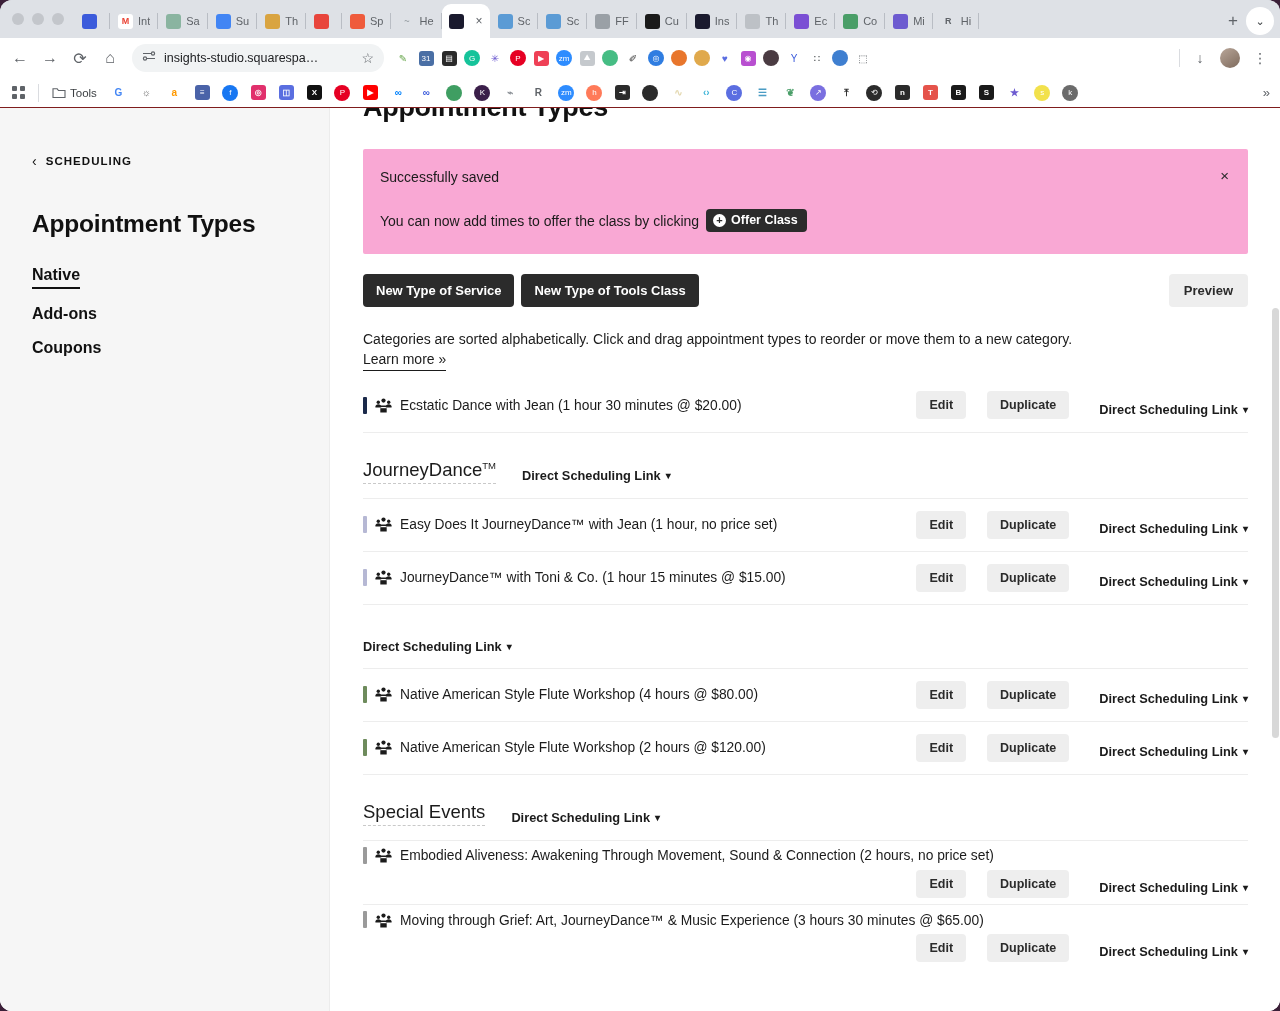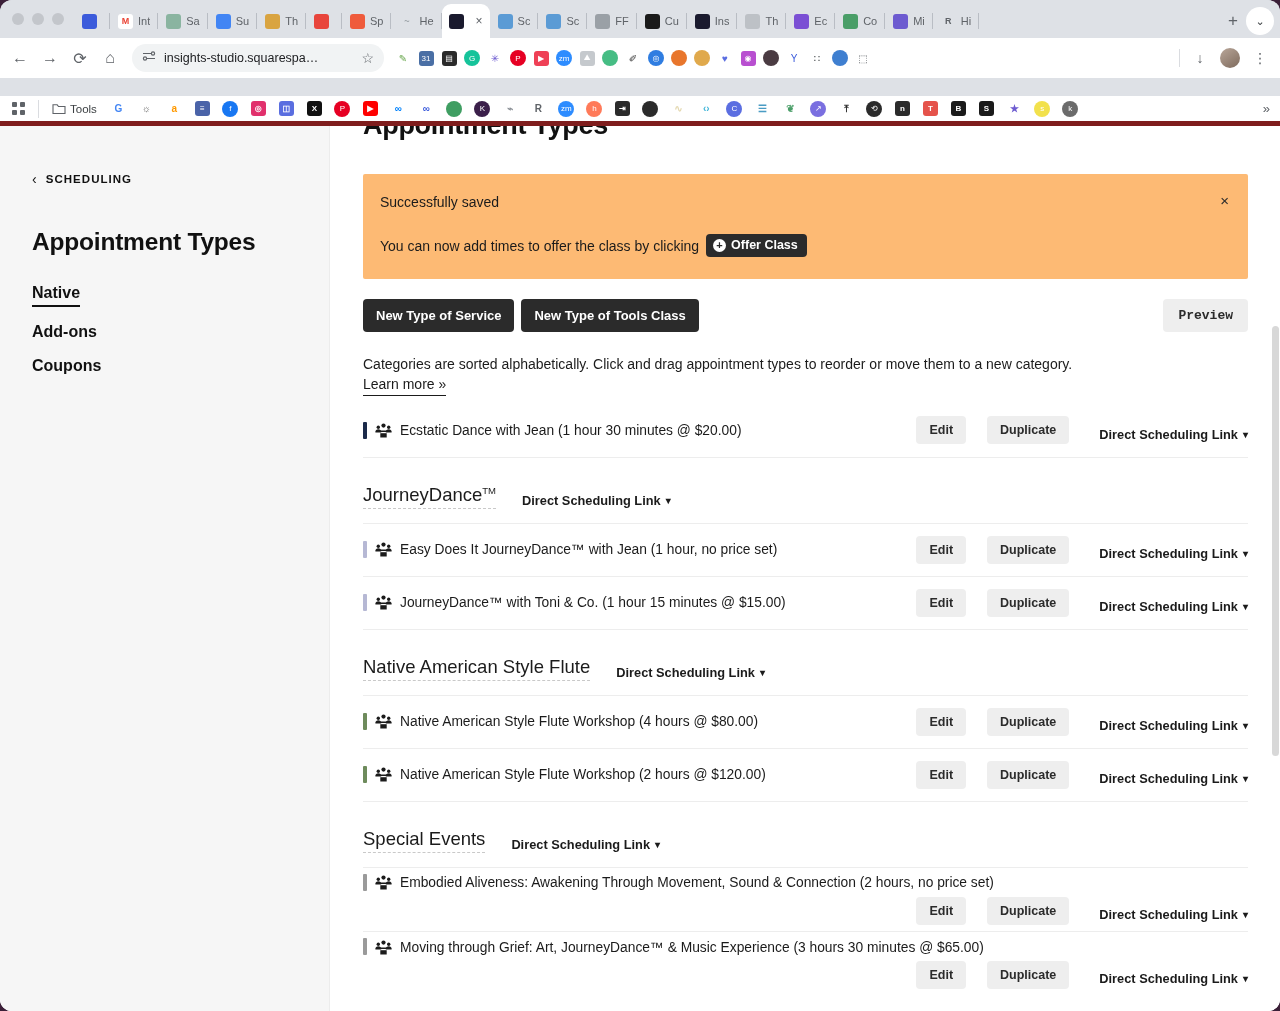--- a/index.html
+++ b/index.html
@@ -71,21 +71,21 @@
   .ext .dot { width: 16px; height: 16px; border-radius: 50%; display: block; }
   .ext .sq { width: 15px; height: 15px; border-radius: 3px; display: block; }
   .toolbar-end { display: flex; align-items: center; gap: 2px; margin-left: auto; }
   .avatar { width: 20px; height: 20px; border-radius: 50%;
             background: linear-gradient(145deg,#b9a79a,#7e6a5c); }
   .vsep { width: 1px; height: 18px; background: #dadce0; margin: 0 4px; }
 
   
   .bookmarks {
     height: 30px; background: #fff; display: flex; align-items: center;
-    padding: 0 6px; gap: 3px; border-bottom: 5px solid #7f1d1d; margin-top: 18px;
+    padding: 0 6px; gap: 3px; border-bottom: 1px solid #7f1d1d;
   }
   .bm { width: 25px; height: 22px; flex: 0 0 25px; display: flex; align-items: center;
         justify-content: center; font-size: 10px; }
   .bm .dot { width: 16px; height: 16px; border-radius: 50%; display: block; }
   .bm .sq { width: 15px; height: 15px; border-radius: 3px; display: block;
             font-size: 9px; color: #fff; font-weight: bold;
             display:flex; align-items:center; justify-content:center; }
   .bm-folder { display: flex; align-items: center; gap: 4px; padding: 0 6px;
                font-size: 11.5px; color: #3c4043; flex: 0 0 auto; }
   .bm-end { margin-left: auto; font-size: 13px; color: #5f6368; padding-right: 4px; }
@@ -105,42 +105,42 @@
   .side-item { font-size: 16px; color: #111; font-weight: 600; width: fit-content; }
   .side-item.active { border-bottom: 2px solid #111; padding-bottom: 3px; }
 
   .content { flex: 1; position: relative; overflow: hidden; background: #fff; }
   .content-inner { padding: 0 32px 0 33px; position: relative; }
 
   .page-heading { font-size: 27px; font-weight: 700; color: #111;
                   margin-top: -16px; letter-spacing: -.3px; }
 
   .banner {
-    margin-top: 33px; background: #fdba74; border-radius: 2px;
+    margin-top: 26px; background: #f9a8d4; border-radius: 2px;
     padding: 20px 20px 22px 17px; position: relative;
   }
   .banner-title { font-size: 14px; color: #1b1b1b; }
   .banner-body { margin-top: 24px; font-size: 14px; color: #1b1b1b;
                  display: flex; align-items: center; gap: 7px; flex-wrap: wrap; }
   .offer-class {
     background: #2b2b2b; color: #fff; border-radius: 4px; padding: 4px 9px 5px 7px;
     font-size: 12.5px; font-weight: 700; display: inline-flex; align-items: center; gap: 5px;
   }
   .plus-circle { width: 13px; height: 13px; border-radius: 50%; background: #fff;
                  color: #2b2b2b; font-size: 11px; line-height: 12px; text-align: center;
                  font-weight: 700; }
   .banner-close { position: absolute; right: 19px; top: 18px; font-size: 15px; color: #2b2b2b; }
 
   .actions { margin-top: 20px; display: flex; align-items: center; gap: 7px; }
   .btn-dark { background: #2b2b2b; color: #fff; border: none; border-radius: 4px;
               padding: 9px 13px; font-size: 13px; font-weight: 700;
               font-family: "Liberation Sans", sans-serif; }
   .btn-light { background: #eeeeee; color: #2b2b2b; border: none; border-radius: 4px;
                padding: 9px 15px; font-size: 13px; font-weight: 600;
-               font-family: Liberation Mono, monospace; margin-left: auto; }
+               font-family: Liberation Sans, sans-serif; margin-left: auto; }
 
   .hint { margin-top: 22px; font-size: 14px; color: #1b1b1b; line-height: 1.45; }
   .hint-link { display: inline-block; color: #1b1b1b; border-bottom: 1px solid #1b1b1b; }
 
   .list { margin-top: 8px; }
   .row {
     border-top: 1px solid #ededed;
     display: flex; align-items: center; flex-wrap: wrap;
     min-height: 53px; padding: 6px 0;
   }
@@ -557,21 +557,20 @@
               <div class="row-actions">
                 <button class="rbtn">Edit</button>
                 <button class="rbtn">Duplicate</button>
                 <span class="dsl">
                   <span>Direct Scheduling Link</span>
                   <span class="cv">▾</span>
                 </span>
               </div>
             </div>
             <div class="cat-row">
-              <div class="cat-title"><span>Native American Style Flute</span></div>
               <span class="dsl">
                 <span>Direct Scheduling Link</span>
                 <span class="cv">▾</span>
               </span>
             </div>
             <div class="row">
               <span class="row-bar" style="background: rgb(110, 139, 92);"></span>
               <span class="row-icon">
                 <svg width="17" height="15" viewBox="0 0 17 15" fill="#1b1b1b">
                   <circle cx="3.3" cy="4.2" r="1.7"></circle>

